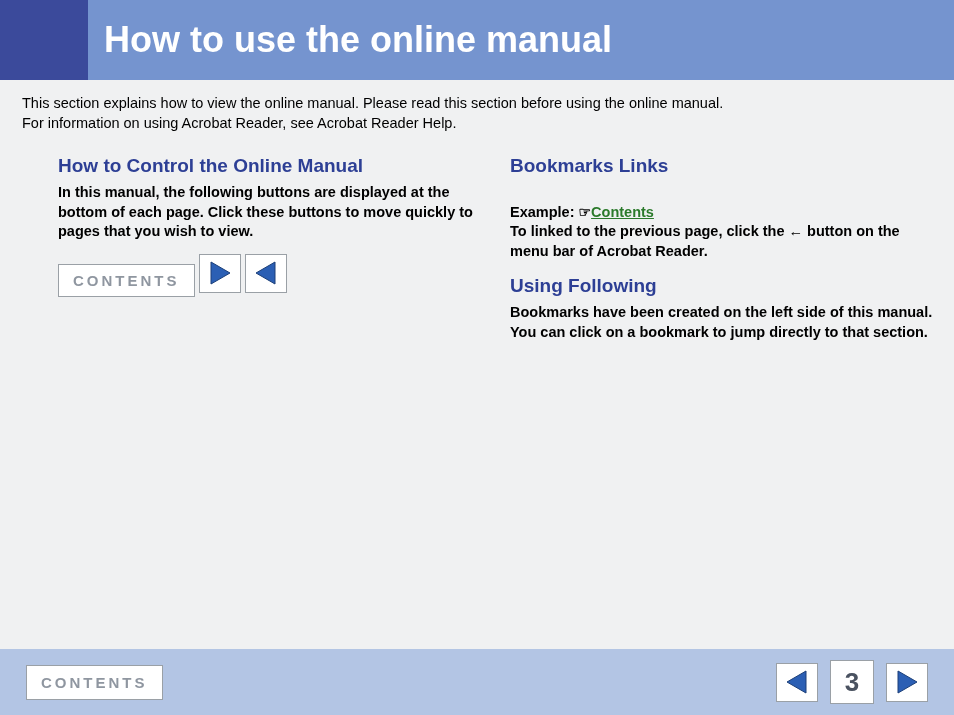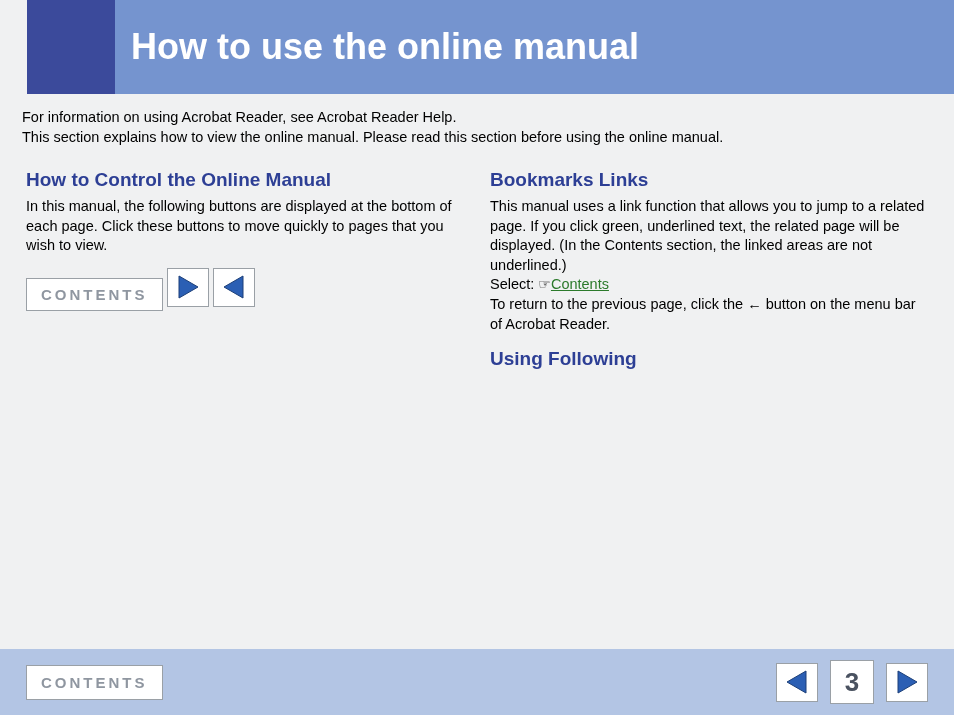--- a/index.html
+++ b/index.html
@@ -5,22 +5,21 @@
   * { box-sizing: border-box; margin: 0; padding: 0; }
   body {
     width: 954px;
     height: 715px;
     font-family: Arial, Helvetica, sans-serif;
     background: #f0f1f2;
     position: relative;
   }
   .header {
     display: flex;
-    height: 94px;
-    margin-left: 27px;
+    height: 80px;
   }
   .header-left {
     width: 88px;
     background: #3b4a9b;
   }
   .header-right {
     flex: 1;
     background: #7594cf;
     display: flex;
     align-items: center;
@@ -32,37 +31,39 @@
     font-weight: bold;
   }
   .intro {
     padding: 14px 22px 8px 22px;
     font-size: 14.5px;
     line-height: 1.35;
     color: #000;
   }
   .columns {
     display: flex;
-    padding: 0 26px;
+    padding: 0 18px;
     gap: 26px;
+    margin-left: 40px;
   }
   .col {
     flex: 1;
   }
   .section-heading {
     color: #2d3f95;
     font-size: 19px;
     font-weight: bold;
     margin-top: 14px;
     margin-bottom: 6px;
   }
   .body-text {
     font-size: 14.5px;
     line-height: 1.35;
     color: #000;
+    font-weight: bold;
   }
   .contents-btn {
     display: inline-block;
     border: 1px solid #9aa0a6;
     background: #ffffff;
     padding: 7px 14px;
     margin: 14px 0 4px 0;
     color: #8f96a0;
     font-weight: bold;
     letter-spacing: 3px;
@@ -137,22 +138,22 @@
 <body>
 
 <div class="header">
   <div class="header-left"></div>
   <div class="header-right">
     <div class="header-title">How to use the online manual</div>
   </div>
 </div>
 
 <div class="intro">
+  <div>This section explains how to view the online manual. Please read this section before using the online manual.</div>
   <div>For information on using Acrobat Reader, see Acrobat Reader Help.</div>
-  <div>This section explains how to view the online manual. Please read this section before using the online manual.</div>
 </div>
 
 <div class="columns">
   <div class="col">
     <div class="section-heading">How to Control the Online Manual</div>
     <div class="body-text">In this manual, the following buttons are displayed at the bottom of each page. Click these buttons to move quickly to pages that you wish to view.</div>
 
     <div class="contents-btn">CONTENTS</div>
 
     <div class="nav-icon-box">
@@ -164,26 +165,27 @@
     <div class="nav-icon-box">
       <svg width="24" height="26" viewBox="0 0 24 26">
         <polygon points="21,2 2,13 21,24" fill="#2b5fb4" stroke="#1c3f78" stroke-width="1"></polygon>
       </svg>
     </div>
   </div>
 
   <div class="col">
     <div class="section-heading">Bookmarks Links</div>
     <div class="body-text">
-      <span>This manual uses a link function that allows you to jump to a related page. If you click green, underlined text, the related page will be displayed. (In the Contents section, the linked areas are not underlined.)</span><br>
-      <span>Select: </span><span class="pointer">☞</span><a href="#" class="example-link">Contents</a><br>
-      <span>To return to the previous page, click the </span><span>←</span><span> button on the menu bar of Acrobat Reader.</span>
+      <br>
+      <span>Example: </span><span class="pointer">☞</span><a href="#" class="example-link">Contents</a><br>
+      <span>To linked to the previous page, click the </span><span>←</span><span> button on the menu bar of Acrobat Reader.</span>
     </div>
 
     <div class="section-heading">Using Following</div>
+    <div class="body-text">Bookmarks have been created on the left side of this manual. You can click on a bookmark to jump directly to that section.</div>
 
   </div>
 </div>
 
 <div class="footer">
   <div class="footer-contents">CONTENTS</div>
   <div class="footer-right">
     <div class="footer-nav">
       <svg width="24" height="26" viewBox="0 0 24 26">
         <polygon points="21,2 2,13 21,24" fill="#2b5fb4" stroke="#1c3f78" stroke-width="1"></polygon>

